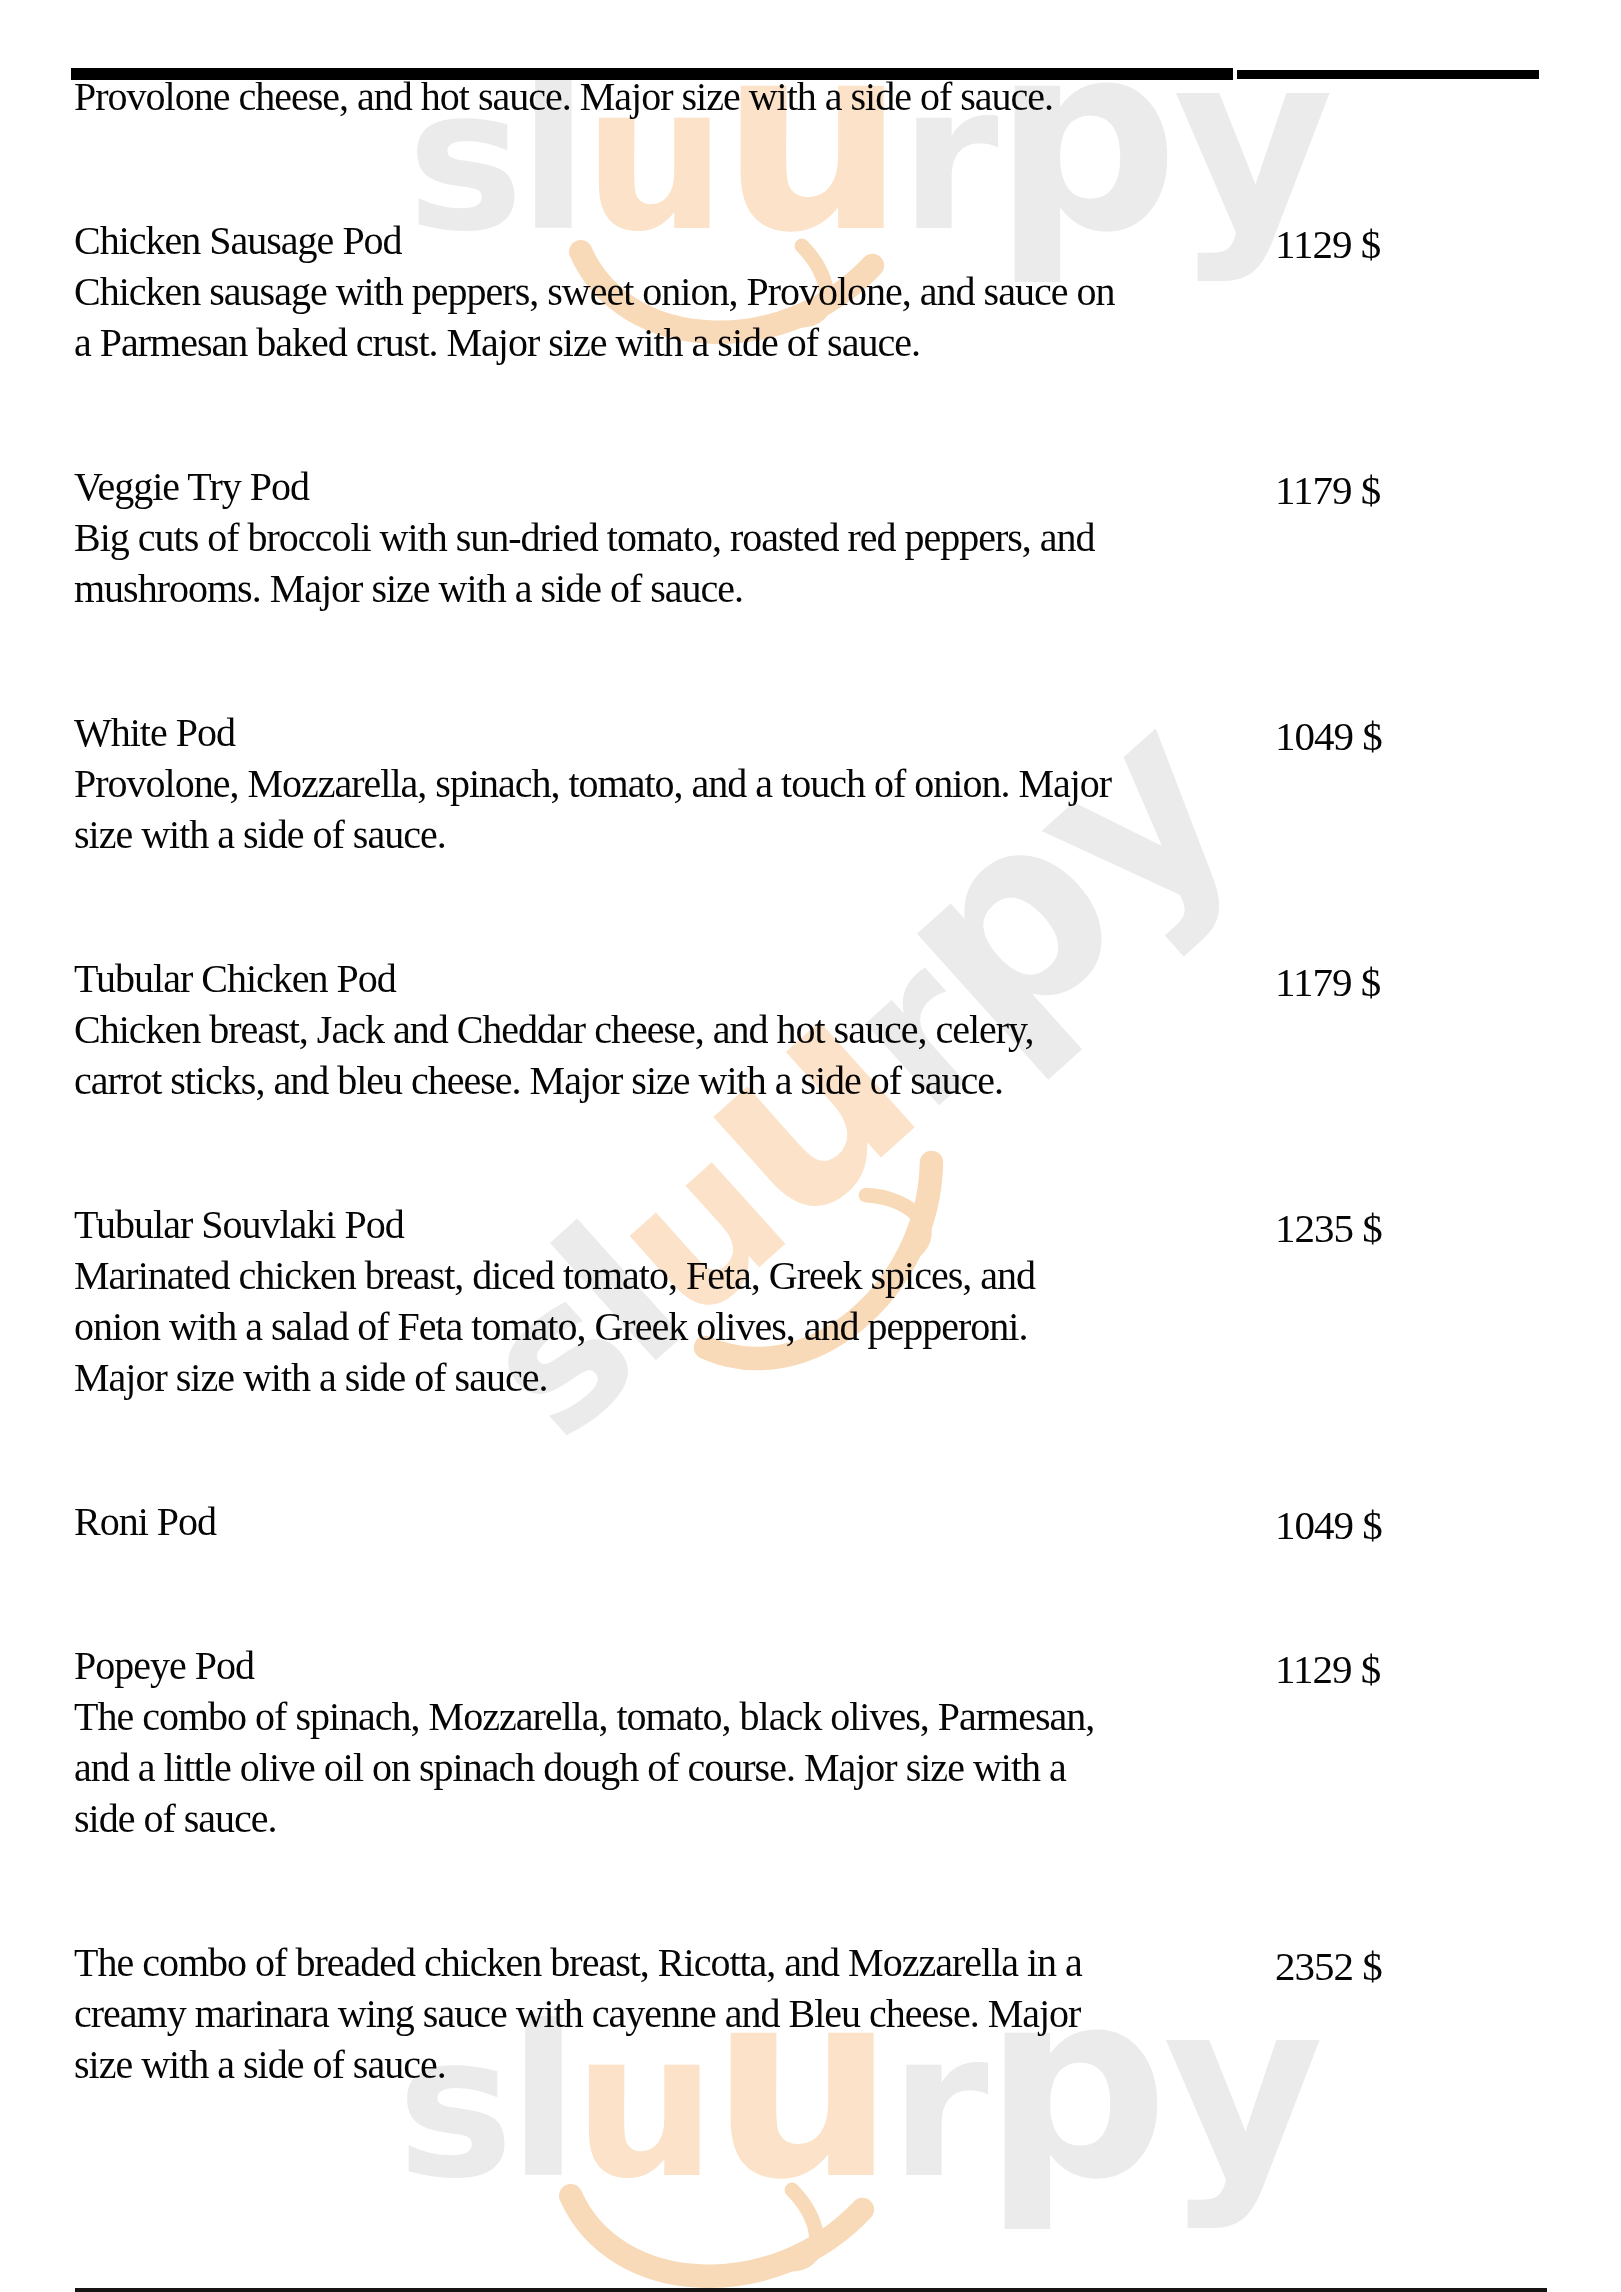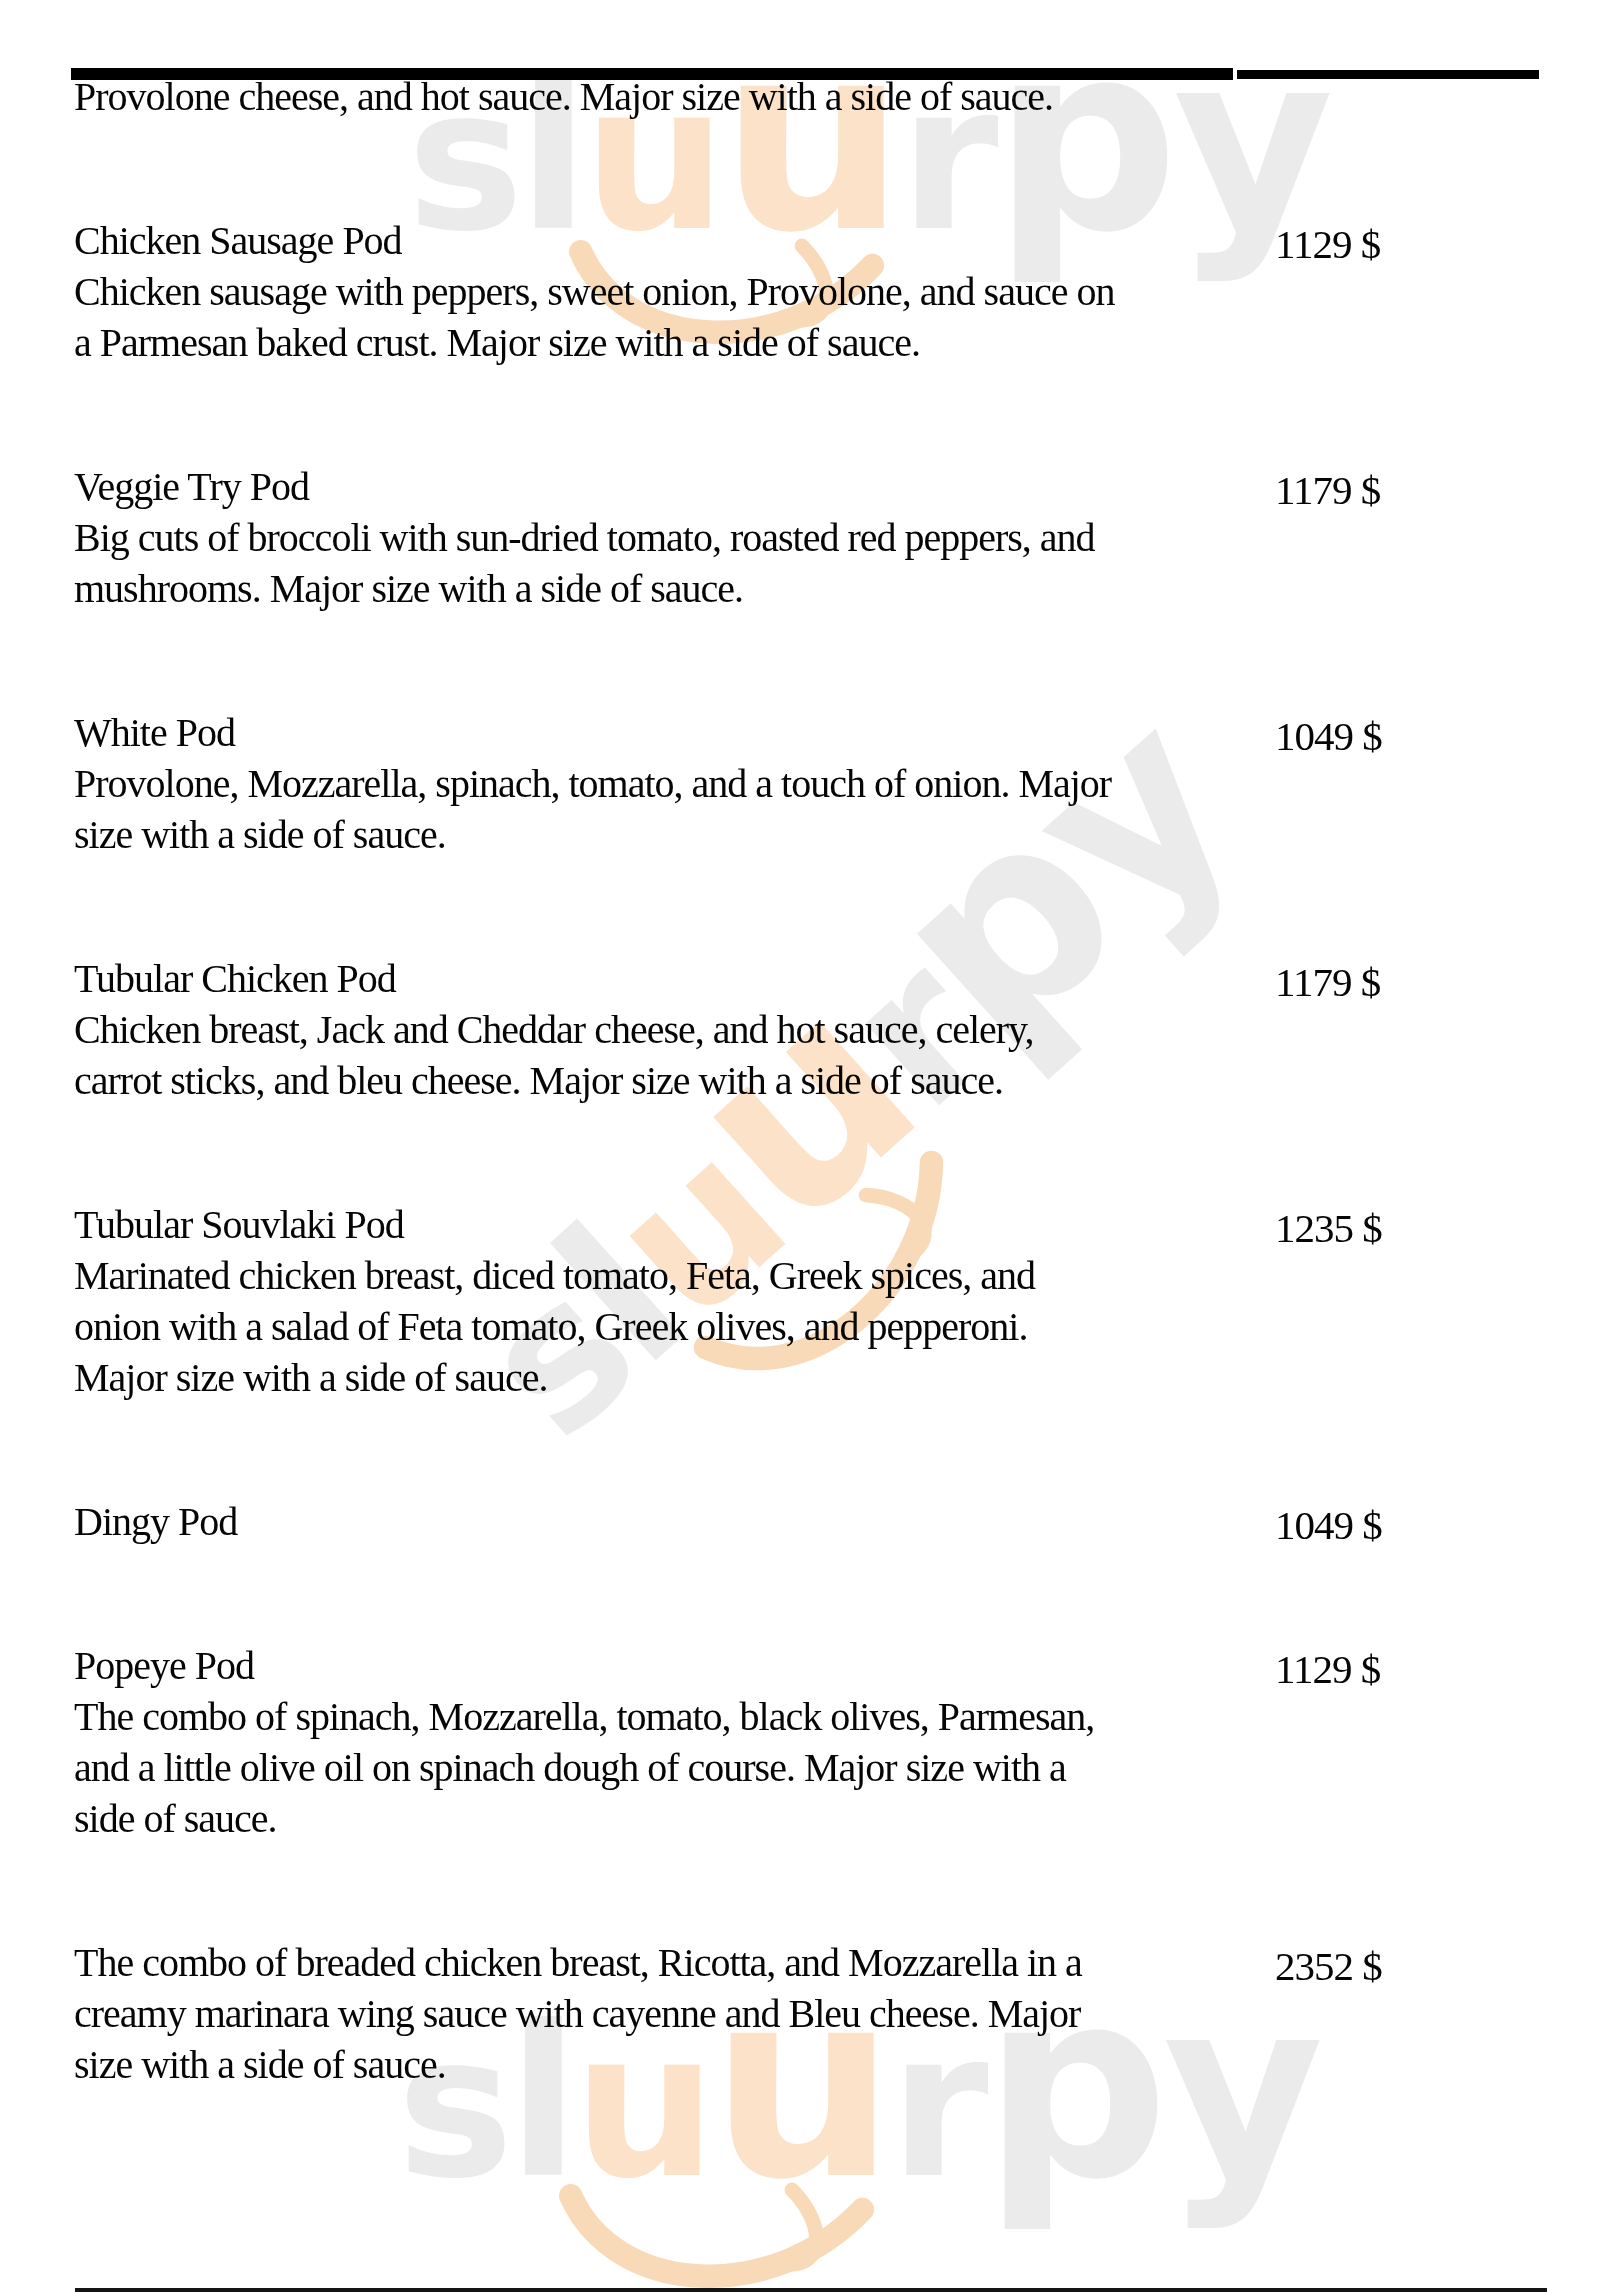--- a/index.html
+++ b/index.html
@@ -131,21 +131,21 @@
     <div class="item-price">1179 $</div>
   </div>
 
   <div class="item">
     <div class="item-name">Tubular Souvlaki Pod</div>
     <div class="item-desc">Marinated chicken breast, diced tomato, Feta, Greek spices, and<br>onion with a salad of Feta tomato, Greek olives, and pepperoni.<br>Major size with a side of sauce.</div>
     <div class="item-price">1235 $</div>
   </div>
 
   <div class="item">
-    <div class="item-name">Dingy Pod</div>
+    <div class="item-name">Roni Pod</div>
     <div class="item-price">1049 $</div>
   </div>
 
   <div class="item">
     <div class="item-name">Popeye Pod</div>
     <div class="item-desc">The combo of spinach, Mozzarella, tomato, black olives, Parmesan,<br>and a little olive oil on spinach dough of course. Major size with a<br>side of sauce.</div>
     <div class="item-price">1129 $</div>
   </div>
 
   <div class="item">

